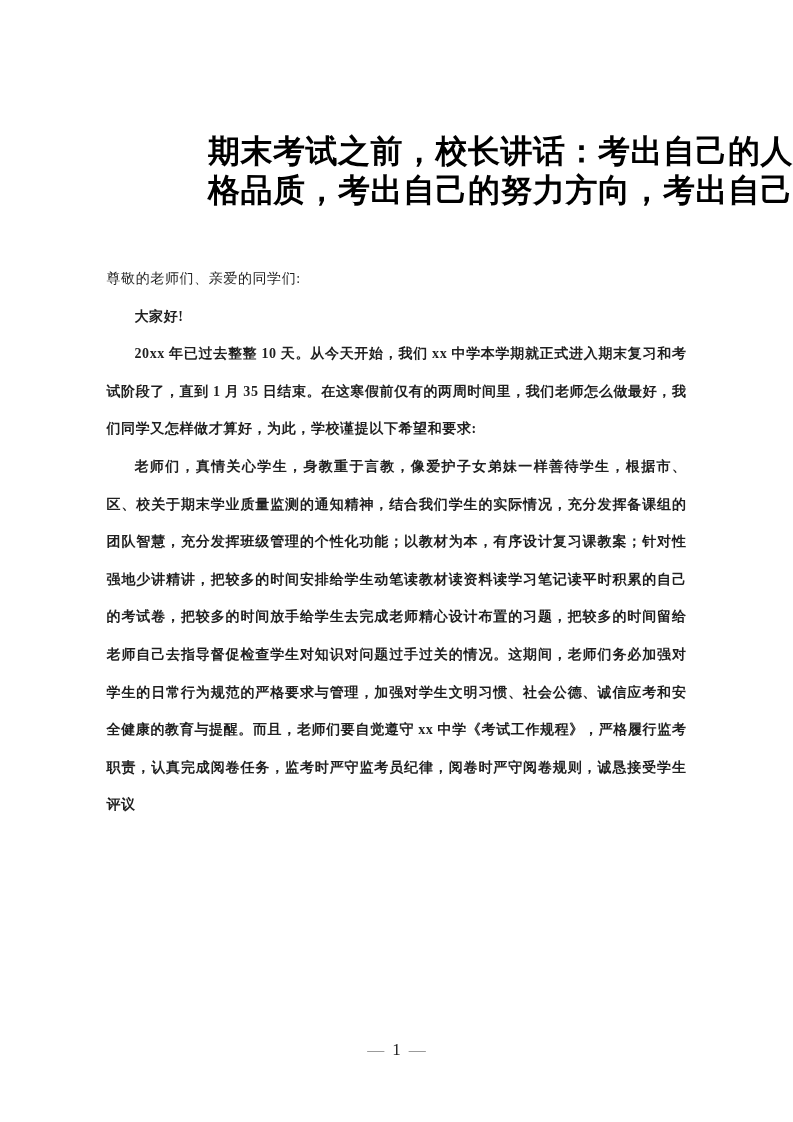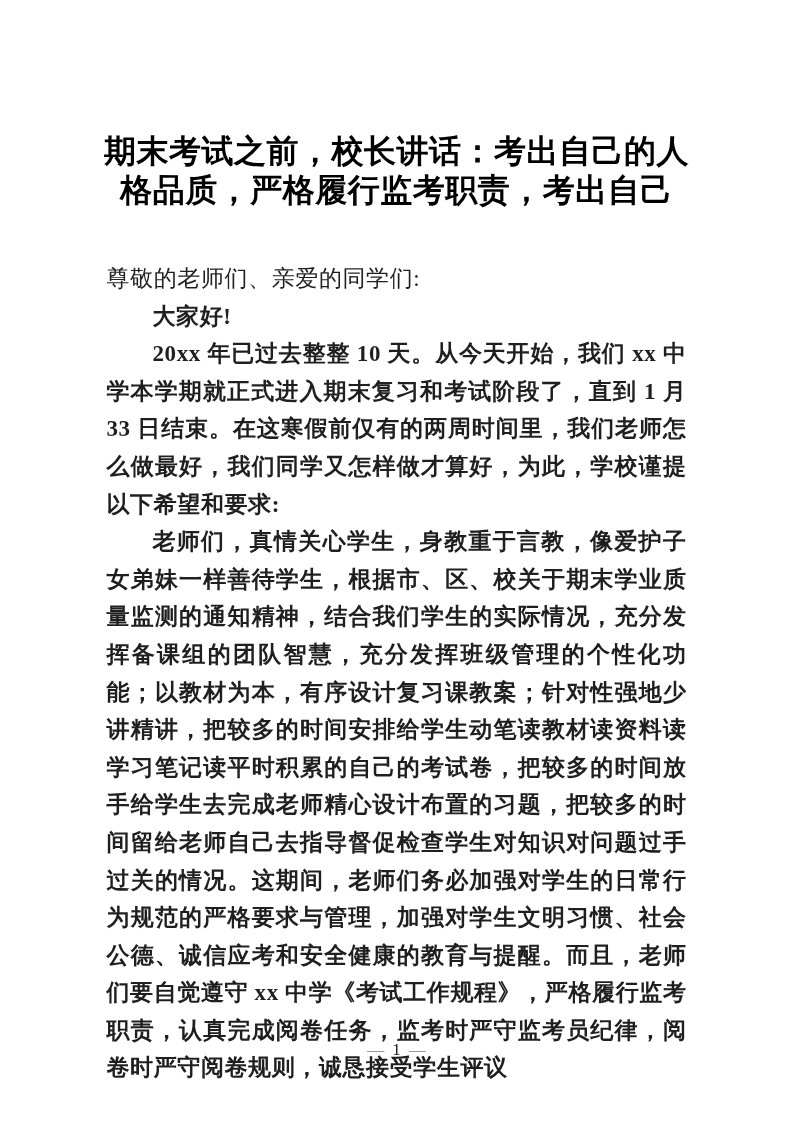--- a/index.html
+++ b/index.html
@@ -12,34 +12,34 @@
     width: 793px;
     height: 1122px;
     margin: 0 auto;
     background: #ffffff;
     overflow: hidden;
     font-family: "Liberation Serif", "DejaVu Serif", serif;
     color: #1a1a1a;
   }
   .title-block {
     padding-top: 132px;
-    text-align: center;
+    text-align: right;
     font-weight: 700;
     font-size: 32px;
     line-height: 39px;
     color: #000000;
     letter-spacing: 0.5px;
   }
   .title-line {
     white-space: nowrap;
   }
   .body-block {
     width: 580px;
     margin: 50px auto 0 auto;
-    font-size: 23px;
+    font-size: 14px;
     line-height: 37.6px;
     text-align: justify;
     letter-spacing: 0.6px;
     color: #1f1f1f;
   }
   .body-block p {
     margin: 0;
     padding: 0;
   }
   .body-block p.indent {
@@ -64,27 +64,27 @@
     color: #222222;
   }
 </style>
 </head>
 <body>
 
 <div class="page">
 
   <div class="title-block">
     <div class="title-line">期末考试之前，校长讲话：考出自己的人</div>
-    <div class="title-line">格品质，严格履行监考职责，考出自己</div>
+    <div class="title-line">格品质，考出自己的努力方向，考出自己</div>
   </div>
 
   <div class="body-block">
     <p>尊敬的老师们、亲爱的同学们:</p>
     <p class="indent">大家好!</p>
-    <p class="indent">20xx 年已过去整整 10 天。从今天开始，我们 xx 中学本学期就正式进入期末复习和考试阶段了，直到 1 月 33 日结束。在这寒假前仅有的两周时间里，我们老师怎么做最好，我们同学又怎样做才算好，为此，学校谨提以下希望和要求:</p>
+    <p class="indent">20xx 年已过去整整 10 天。从今天开始，我们 xx 中学本学期就正式进入期末复习和考试阶段了，直到 1 月 35 日结束。在这寒假前仅有的两周时间里，我们老师怎么做最好，我们同学又怎样做才算好，为此，学校谨提以下希望和要求:</p>
     <p class="indent">老师们，真情关心学生，身教重于言教，像爱护子女弟妹一样善待学生，根据市、区、校关于期末学业质量监测的通知精神，结合我们学生的实际情况，充分发挥备课组的团队智慧，充分发挥班级管理的个性化功能；以教材为本，有序设计复习课教案；针对性强地少讲精讲，把较多的时间安排给学生动笔读教材读资料读学习笔记读平时积累的自己的考试卷，把较多的时间放手给学生去完成老师精心设计布置的习题，把较多的时间留给老师自己去指导督促检查学生对知识对问题过手过关的情况。这期间，老师们务必加强对学生的日常行为规范的严格要求与管理，加强对学生文明习惯、社会公德、诚信应考和安全健康的教育与提醒。而且，老师们要自觉遵守 xx 中学《考试工作规程》，严格履行监考职责，认真完成阅卷任务，监考时严守监考员纪律，阅卷时严守阅卷规则，诚恳接受学生评议</p>
   </div>
 
   <div class="page-footer">
     <span class="footer-dash">—</span><span class="footer-number">1</span><span class="footer-dash">—</span>
   </div>
 
 </div>
 
 </body></html>

